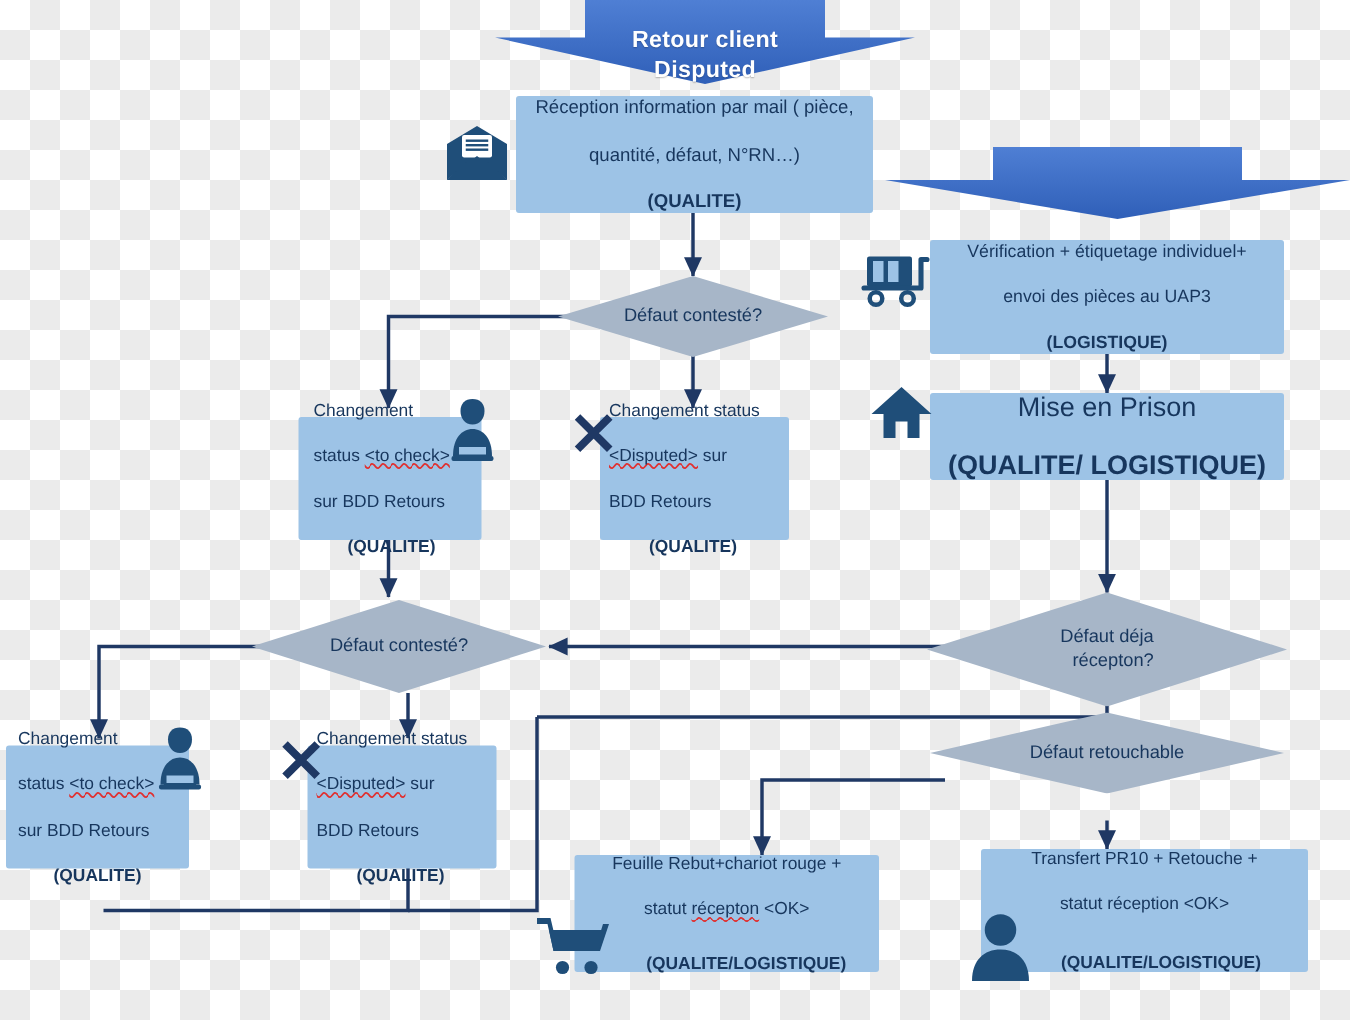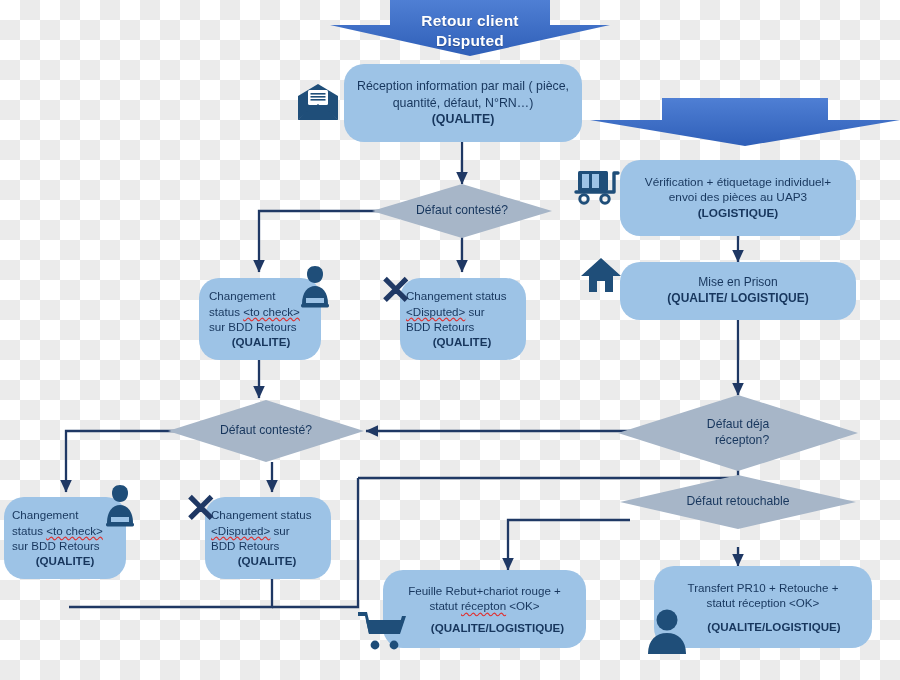--- a/index.html
+++ b/index.html
@@ -35,21 +35,21 @@
     pointer-events: none;
   }
 
   
   .banner {
     position: absolute;
     color: #ffffff;
     font-weight: bold;
     text-align: center;
     display: flex;
-    align-items: center;
+    align-items: flex-end;
     justify-content: center;
     line-height: 1.25;
     letter-spacing: .2px;
   }
   .banner .bnr-shape {
     position: absolute;
     left: 0; top: 0;
     width: 100%;
     height: 100%;
   }
@@ -57,30 +57,31 @@
     position: relative;
     z-index: 2;
     padding-top: 5px;
     text-shadow: 0 1px 1px rgba(0,0,0,.25);
   }
 
   
   .box {
     position: absolute;
     background: #9dc3e6;
-    border-radius: 20px;
+    border-radius: 2px;
     color: #17365d;
     display: flex;
     flex-direction: column;
     align-items: center;
     justify-content: center;
     text-align: center;
     box-sizing: border-box;
     padding: 4px 8px;
     line-height: 1.32;
+    gap: 15px;
   }
   .box .ln { display: block; width: 100%; }
   .box .bold { font-weight: bold; }
   .box .sp { text-decoration: underline; text-decoration-color: #e03030;
              text-decoration-style: wavy; text-decoration-skip-ink: none; }
 
   
   .diamond {
     position: absolute;
     display: flex;
@@ -193,21 +194,21 @@
     <span class="ln">quantité, défaut, N°RN…)</span>
     <span class="ln bold">(QUALITE)</span>
   </div>
 
   <div class="box" style="left:620px; top:160px; width:236px; height:76px; font-size:11.8px;">
     <span class="ln">Vérification + étiquetage individuel+</span>
     <span class="ln">envoi des pièces au UAP3</span>
     <span class="ln bold">(LOGISTIQUE)</span>
   </div>
 
-  <div class="box" style="left:620px; top:262px; width:236px; height:58px; font-size:12px;">
+  <div class="box" style="left:620px; top:262px; width:236px; height:58px; font-size:18px;">
     <span class="ln">Mise en Prison</span>
     <span class="ln bold">(QUALITE/ LOGISTIQUE)</span>
   </div>
 
   <div class="box" style="left:199px; top:278px; width:122px; height:82px; font-size:11.6px;
               align-items:flex-start; text-align:left; padding-left:10px;">
     <span class="ln">Changement</span>
     <span class="ln"><span>status </span><span class="sp">&lt;to check&gt;</span></span>
     <span class="ln">sur BDD Retours</span>
     <span class="ln bold" style="text-align:center;">(QUALITE)</span>

